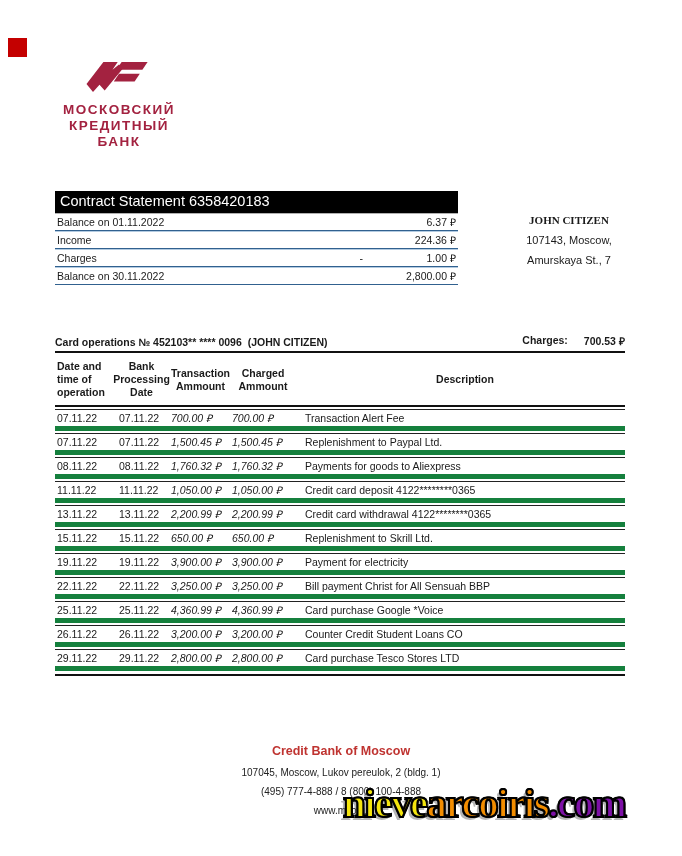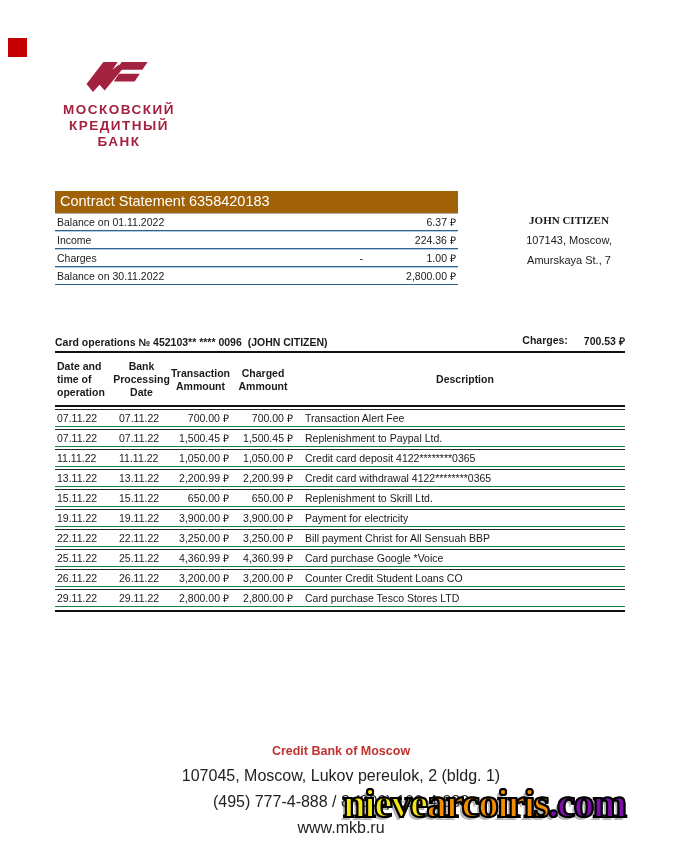--- a/index.html
+++ b/index.html
@@ -13,21 +13,21 @@
   
   .red-square{position:absolute;left:8px;top:38px;width:19px;height:19px;background:#c40000;}
 
   
   .logo-block{position:absolute;left:56px;top:52px;width:126px;text-align:center;color:#a32240;}
   .logo-mark{display:block;margin:0 auto 4px auto;width:78px;height:46px;}
   .brand-lines{font-weight:bold;font-size:13.5px;line-height:16px;letter-spacing:1.5px;}
 
   
   .statement{position:absolute;left:55px;top:191px;width:403px;}
-  .stmt-bar{background:#a16207;color:#ffffff;font-size:14.5px;font-weight:500;padding:2px 5px 4px 5px;}
+  .stmt-bar{background:#000000;color:#ffffff;font-size:14.5px;font-weight:500;padding:2px 5px 4px 5px;}
   table.summary{width:100%;border-collapse:separate;border-spacing:0;font-size:10.5px;}
   table.summary td{height:16px;vertical-align:middle;padding:0 2px;
     border-top:1px solid #b3cbe1;border-bottom:1px solid #31618f;}
   table.summary tr:first-child td{border-top:1px solid #b0b0b0;}
   table.summary td.lbl{width:250px;text-align:left;}
   table.summary td.sgn{width:52px;text-align:right;}
   table.summary td.val{text-align:right;}
 
   
   .customer{position:absolute;left:486px;top:214px;width:166px;text-align:center;font-size:11px;line-height:13px;}
@@ -40,31 +40,31 @@
     font-size:10.5px;font-weight:bold;padding-bottom:3px;border-bottom:2.5px solid #111;}
   .cardops-head .t{white-space:pre;}
   .cardops-head .charges{display:flex;gap:16px;}
 
   table.tx{width:100%;border-collapse:separate;border-spacing:0 2px;font-size:10.5px;table-layout:fixed;}
   table.tx th{font-size:10.5px;font-weight:bold;line-height:13px;vertical-align:middle;
     padding:5px 0 6px 0;border-bottom:2.5px solid #111;}
   table.tx th.h1{text-align:left;padding-left:2px;}
   table.tx th.h2,table.tx th.h3,table.tx th.h4{text-align:center;}
   table.tx th.h5{text-align:center;padding-left:10px;}
-  table.tx td{height:14px;vertical-align:middle;border-top:1px solid #222;border-bottom:1px solid #15803d;}
+  table.tx td{height:14px;vertical-align:middle;border-top:1px solid #222;border-bottom:5px solid #15803d;}
   table.tx td.c1{padding-left:2px;}
   table.tx td.c2{padding-left:6px;}
-  table.tx td.c3,table.tx td.c4{text-align:right;padding-right:2px;}
+  table.tx td.c3,table.tx td.c4{text-align:left;padding-right:2px;font-style:italic;}
   table.tx td.c5{padding-left:10px;white-space:nowrap;overflow:hidden;}
   .table-end-rule{border-top:2px solid #111;margin-top:1px;height:0;}
 
   
   .footer{position:absolute;left:0;top:744px;width:682px;text-align:center;}
   .footer .bank{color:#bf3330;font-weight:bold;font-size:12.5px;margin-bottom:9px;}
-  .footer .line{font-size:16px;margin-bottom:8px;color:#222222;text-align:center;}
+  .footer .line{font-size:10px;margin-bottom:8px;color:#222222;text-align:center;}
 
   
   .watermark{position:absolute;left:343px;top:779px;z-index:5;white-space:nowrap;
     font-family:Liberation Serif, serif;font-weight:bold;font-size:41px;letter-spacing:-1.5px;
     -webkit-text-stroke:2px #000;
     text-shadow:-3px 3px 0 rgba(90,90,90,0.45),
       1px 1px 0 #000,-1px -1px 0 #000,1px -1px 0 #000,-1px 1px 0 #000;}
   .watermark .wm1{color:#f4e50e;}
   .watermark .wm2{color:#f28d00;}
   .watermark .wm3{color:#7d10a6;}
@@ -156,20 +156,27 @@
         <td class="c5">Transaction Alert Fee</td>
       </tr>
       <tr>
         <td class="c1">07.11.22</td>
         <td class="c2">07.11.22</td>
         <td class="c3">1,500.45 ₽</td>
         <td class="c4">1,500.45 ₽</td>
         <td class="c5">Replenishment to Paypal Ltd.</td>
       </tr>
       <tr>
+        <td class="c1">08.11.22</td>
+        <td class="c2">08.11.22</td>
+        <td class="c3">1,760.32 ₽</td>
+        <td class="c4">1,760.32 ₽</td>
+        <td class="c5">Payments for goods to Aliexpress</td>
+      </tr>
+      <tr>
         <td class="c1">11.11.22</td>
         <td class="c2">11.11.22</td>
         <td class="c3">1,050.00 ₽</td>
         <td class="c4">1,050.00 ₽</td>
         <td class="c5">Credit card deposit 4122********0365</td>
       </tr>
       <tr>
         <td class="c1">13.11.22</td>
         <td class="c2">13.11.22</td>
         <td class="c3">2,200.99 ₽</td>

